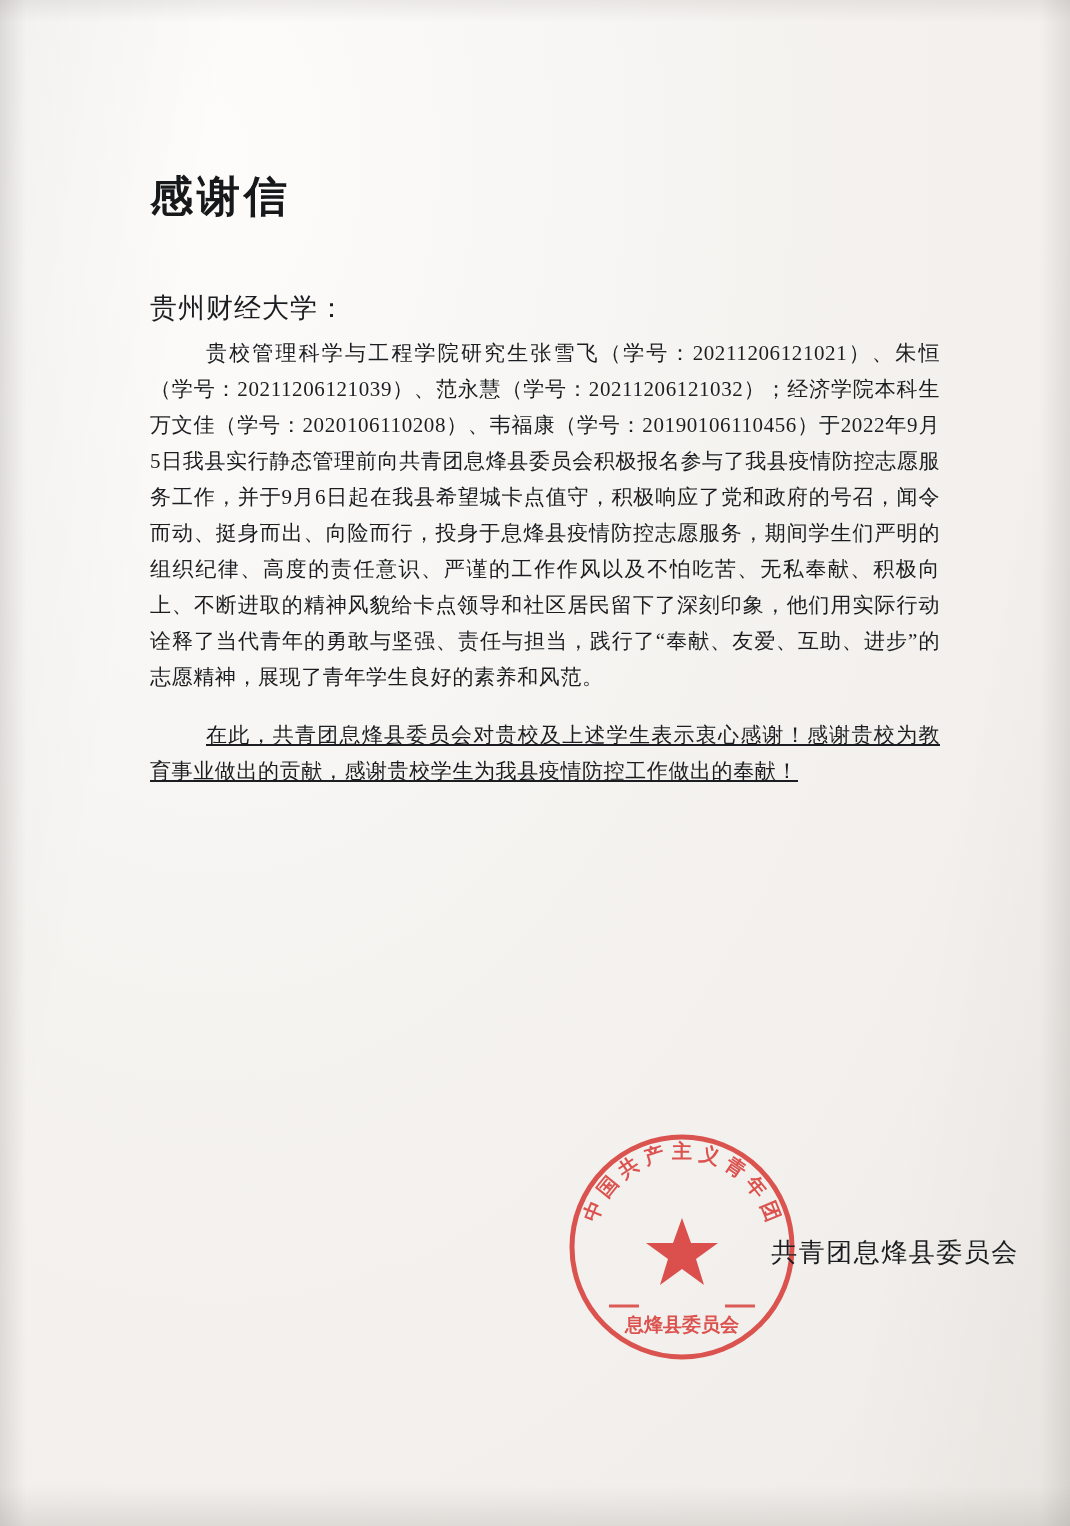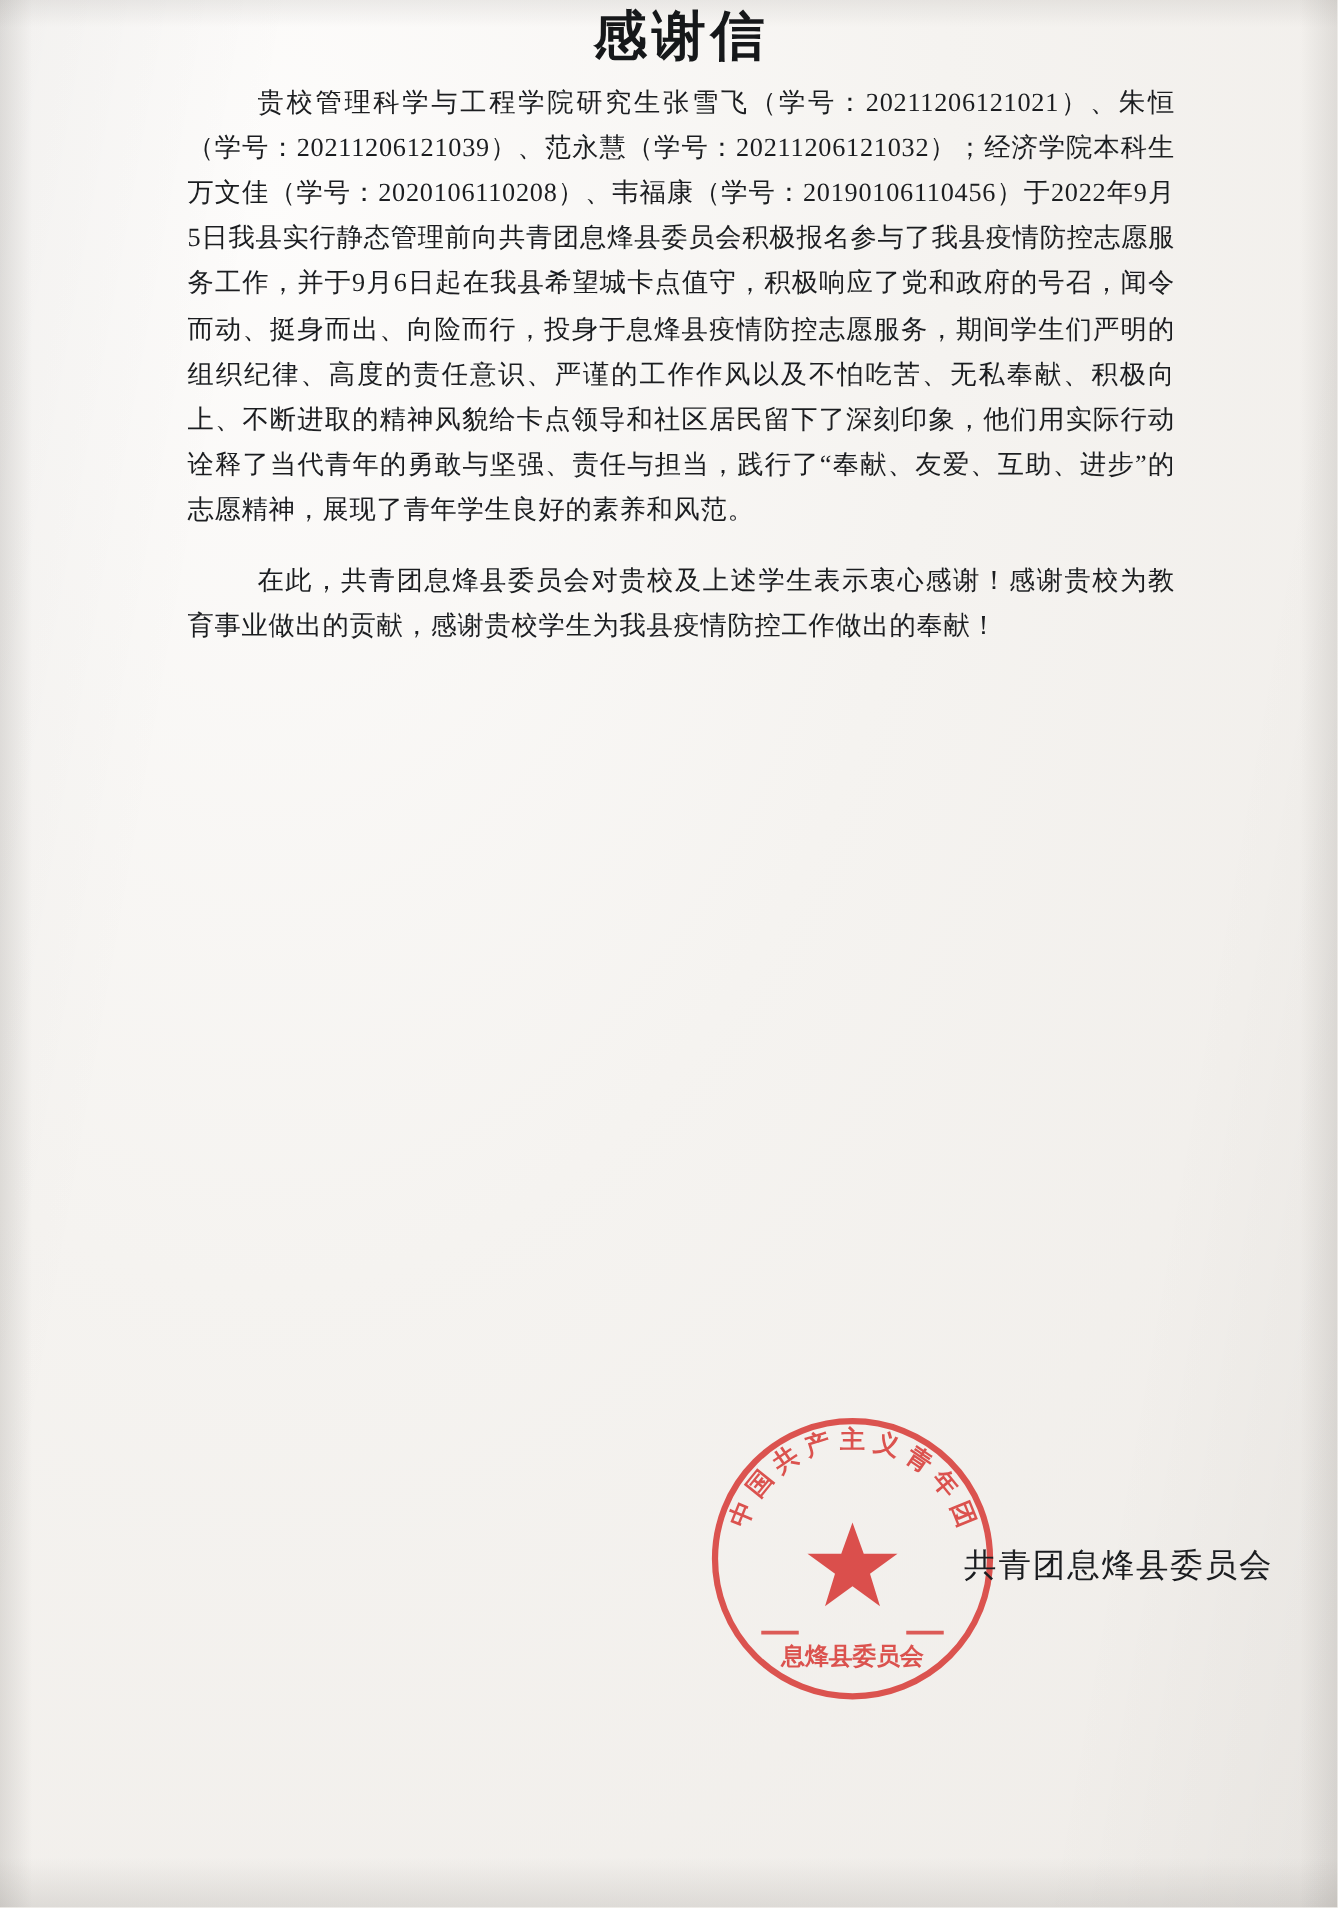--- a/index.html
+++ b/index.html
@@ -27,25 +27,26 @@
     pointer-events: none;
   }
   .content {
     position: absolute;
     left: 150px;
     top: 0;
     width: 790px;
     height: 100%;
   }
   .doc-title {
-    text-align: center;
+    text-align: left;
     font-size: 43px;
     font-weight: bold;
     letter-spacing: 4px;
     color: #16181a;
+    margin-top: 168px;
     font-family: Liberation Sans, sans-serif;
   }
   .salutation {
     margin-top: 62px;
     font-size: 27px;
     color: #1b1d20;
     letter-spacing: 1px;
     line-height: 1.5;
   }
   .para {
@@ -55,20 +56,21 @@
     text-align: justify;
     text-justify: inter-ideograph;
     letter-spacing: 0.6px;
     margin-top: 6px;
   }
   .para.indent {
     text-indent: 56px;
   }
   .para + .para {
     margin-top: 10px;
+    text-decoration: underline;
   }
   .signature-block {
     position: absolute;
     right: 10px;
     top: 1229px;
     width: 330px;
     text-align: center;
     font-size: 26px;
     color: #1b1d20;
     letter-spacing: 1.5px;
@@ -115,20 +117,21 @@
 
 <div class="page">
   <div class="paper-shade"></div>
   <div class="edge-left"></div>
   <div class="edge-right"></div>
   <div class="edge-top"></div>
   <div class="edge-bottom"></div>
 
   <div class="content">
     <div class="doc-title">感谢信</div>
+    <div class="salutation">贵州财经大学：</div>
     <p class="para indent">贵校管理科学与工程学院研究生张雪飞（学号：20211206121021）、朱恒（学号：20211206121039）、范永慧（学号：20211206121032）；经济学院本科生万文佳（学号：2020106110208）、韦福康（学号：20190106110456）于2022年9月5日我县实行静态管理前向共青团息烽县委员会积极报名参与了我县疫情防控志愿服务工作，并于9月6日起在我县希望城卡点值守，积极响应了党和政府的号召，闻令而动、挺身而出、向险而行，投身于息烽县疫情防控志愿服务，期间学生们严明的组织纪律、高度的责任意识、严谨的工作作风以及不怕吃苦、无私奉献、积极向上、不断进取的精神风貌给卡点领导和社区居民留下了深刻印象，他们用实际行动诠释了当代青年的勇敢与坚强、责任与担当，践行了“奉献、友爱、互助、进步”的志愿精神，展现了青年学生良好的素养和风范。</p>
     <p class="para indent">在此，共青团息烽县委员会对贵校及上述学生表示衷心感谢！感谢贵校为教育事业做出的贡献，感谢贵校学生为我县疫情防控工作做出的奉献！</p>
   </div>
 
   <div class="stamp">
     <svg viewBox="0 0 235 235" xmlns="http://www.w3.org/2000/svg">
       <g fill="none" stroke="#d4231f" stroke-width="5" opacity="0.9">
         <circle cx="117" cy="117" r="110"></circle>
       </g>
       <g fill="#d4231f" opacity="0.92">

